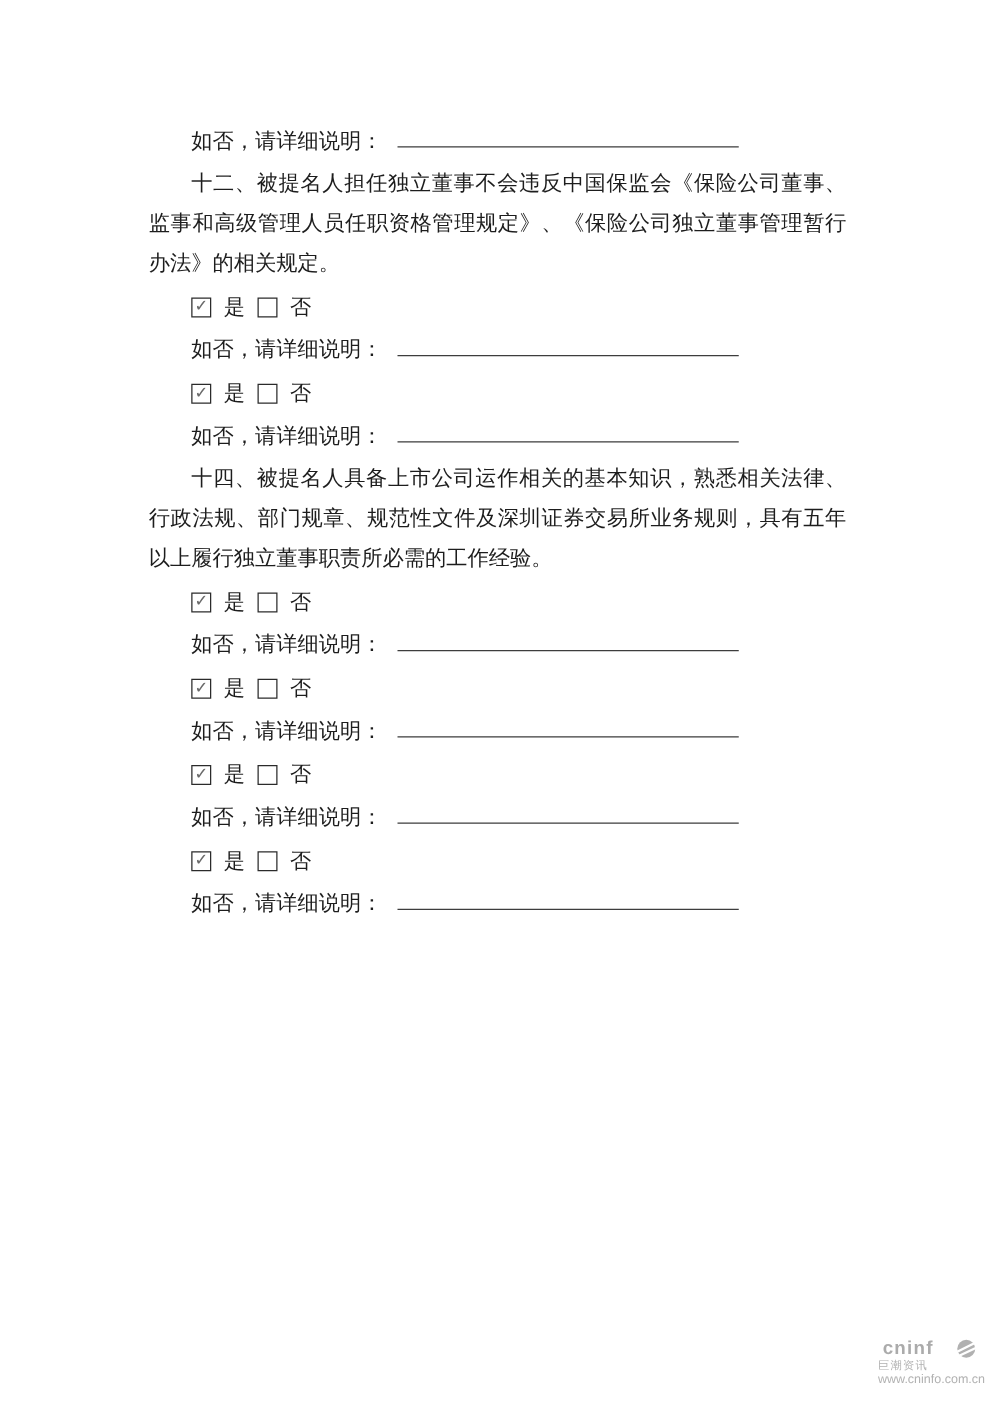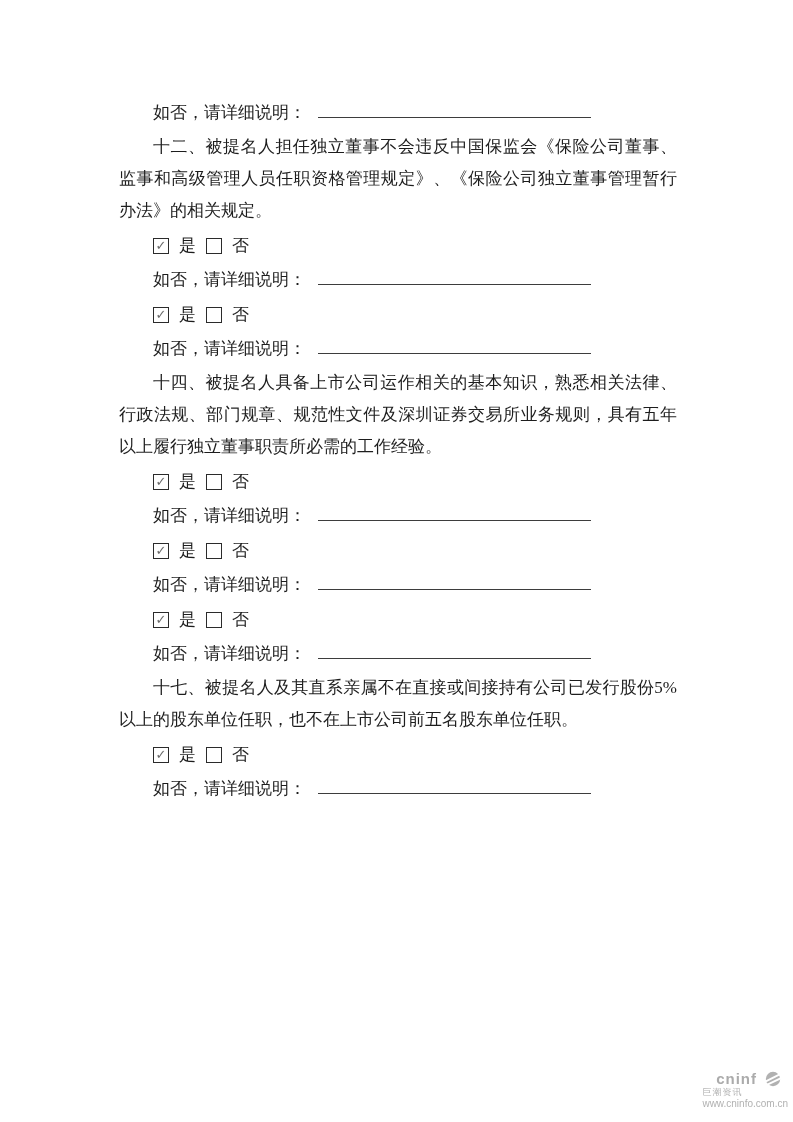--- a/index.html
+++ b/index.html
@@ -66,21 +66,21 @@
     position:absolute;
     right:5px; bottom:13px;
     color:#b1b1b1;
     font-family:"Liberation Sans","DejaVu Sans",sans-serif;
     line-height:1.15;
   }
   .logo-row {
     display:flex;
     align-items:center;
     justify-content:flex-end;
-    gap:8px;
+    gap:18px;
     padding-right:7px;
   }
   .logo-text {
     font-size:15px;
     font-weight:bold;
     letter-spacing:1px;
     color:#ababab;
   }
   .swirl { display:inline-block; width:16px; height:16px; }
   .logo-sub {
@@ -158,21 +158,20 @@
         <span class="tick">✓</span>
       </span>
     <span class="opt-label">是</span>
     <span class="checkbox"></span>
     <span class="opt-label">否</span>
   </div>
   <div class="detail-line">
     <span>如否，请详细说明：</span><span class="blank-line"></span>
   </div>
 
-  <p class="para">十七、被提名人及其直系亲属不在直接或间接持有公司已发行股份5%以上的股东单位任职，也不在上市公司前五名股东单位任职。</p>
   <div class="answer-row">
     <span class="checkbox">
         <span class="tick">✓</span>
       </span>
     <span class="opt-label">是</span>
     <span class="checkbox"></span>
     <span class="opt-label">否</span>
   </div>
   <div class="detail-line">
     <span>如否，请详细说明：</span><span class="blank-line"></span>

